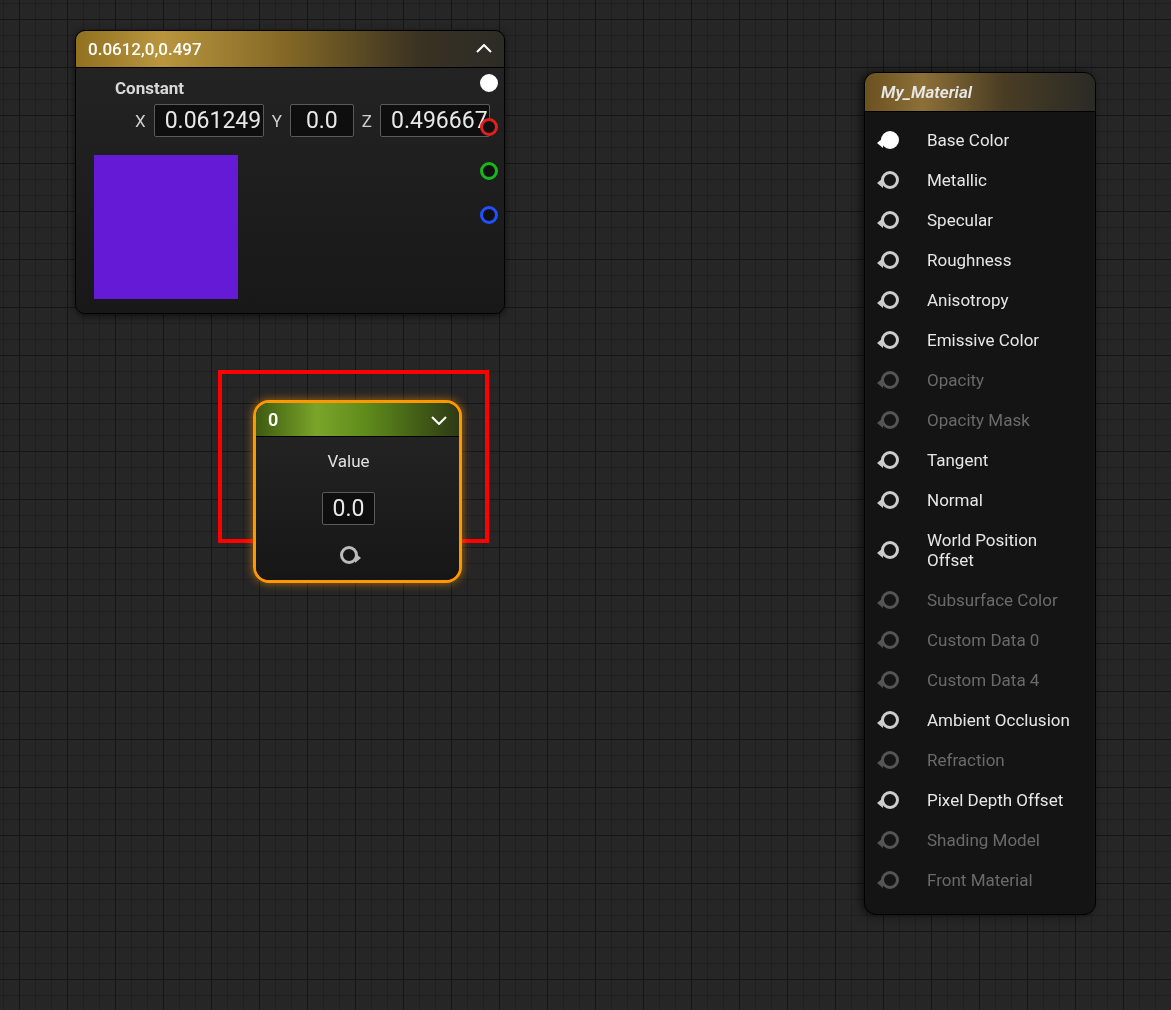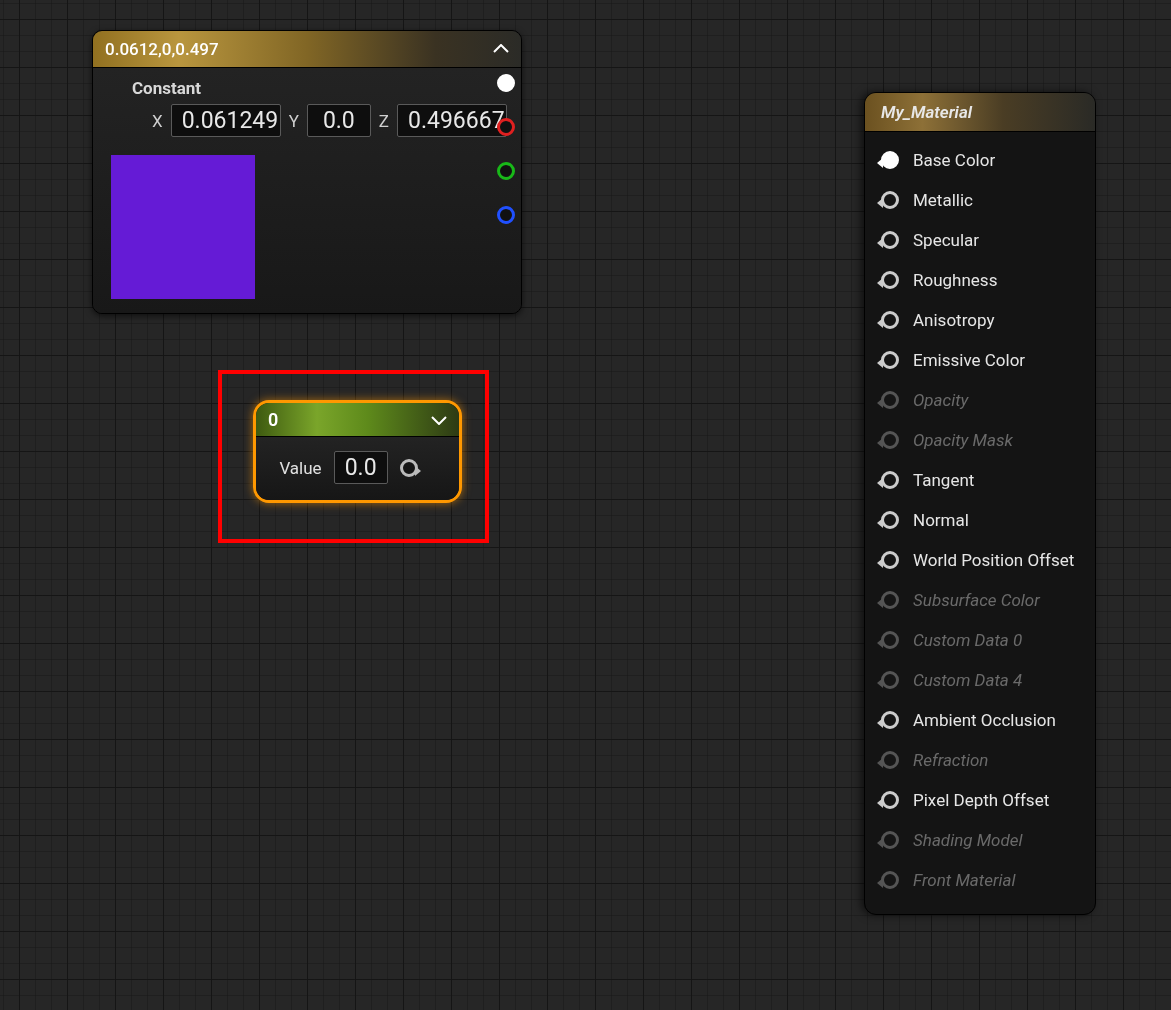--- a/index.html
+++ b/index.html
@@ -34,21 +34,21 @@
     background-position: -29px -29px;
     pointer-events:none;
   }
 
   
   svg.wire { position:absolute; inset:0; pointer-events:none; }
 
   
   .vec-node {
     position: absolute;
-    left: 92px; top: 30px;
+    left: 75px; top: 30px;
     width: 430px;
     background: #1a1a1a;
     border: 1px solid #000;
     border-radius: 10px;
     box-shadow: 0 2px 6px rgba(0,0,0,0.6);
     overflow: hidden;
   }
   .vec-title {
     display:flex; align-items:center; justify-content:space-between;
     padding: 8px 12px;
@@ -111,58 +111,59 @@
   }
   .scalar-title{
     display:flex; align-items:center; justify-content:space-between;
     padding:6px 12px;
     background: linear-gradient(90deg,#3e5a10 0%, #7aa52a 30%, #5e8a1b 55%, #2d3a14 100%);
     color:#fff; font-size:18px; font-weight:600;
     border-bottom:1px solid #000;
   }
   .chev-down{ width:16px; height:10px; transform:rotate(180deg);}
   .scalar-body{
-    display:flex; align-items:center; justify-content:center; gap:12px;
+    display:flex; align-items:center; justify-content:center; gap:21px;
     padding:14px 28px 16px 10px;
     background:linear-gradient(#232323,#161616);
+    flex-direction:column;
   }
   .scalar-body .lbl{ color:#e0e0e0; font-size:17px;}
   .scalar-pin {
     width:18px; height:18px; border:3px solid #bbb; border-radius:50%; background:#151515;
     position:relative;
   }
   .scalar-pin::after{
     content:""; position:absolute; right:-6px; top:4px;
     width:0;height:0; border-top:5px solid transparent;
     border-bottom:5px solid transparent; border-left:6px solid #bbb;
   }
 
   
   .mat-node{
-    position:absolute; left:864px; top:92px;
+    position:absolute; left:864px; top:72px;
     width:232px;
     background:#141414;
     border:1px solid #000;
     border-radius:12px;
     box-shadow: -3px 0 8px rgba(0,0,0,0.6);
     overflow:hidden;
   }
   .mat-title{
     padding:9px 16px;
     background: linear-gradient(90deg,#6b5120 0%, #8d7037 25%, #4a3d24 60%, #2a2a26 100%);
     color:#e8e8e8; font-size:17px; font-weight:600; font-style:italic;
     border-bottom:1px solid #000;
   }
   .mat-list{ padding:8px 0 14px 0; }
   .mat-row{
-    display:flex; align-items:center; gap:14px;
+    display:flex; align-items:center; gap:28px;
     padding:10px 16px 10px 16px;
     font-size:17px;
   }
-  .mat-row.disabled{ color:#6a6a6a;font-style:italic; }
+  .mat-row.disabled{ color:#6a6a6a; }
   .mat-row.enabled{ color:#e6e6e6; }
   .in-pin{
     width:18px; height:18px; border-radius:50%;
     border:3px solid; background:#151515; position:relative; flex:0 0 18px;
   }
   .in-pin::before{
     content:""; position:absolute; left:-7px; top:4px;
     width:0;height:0; border-top:5px solid transparent;
     border-bottom:5px solid transparent; border-right:6px solid;
   }

